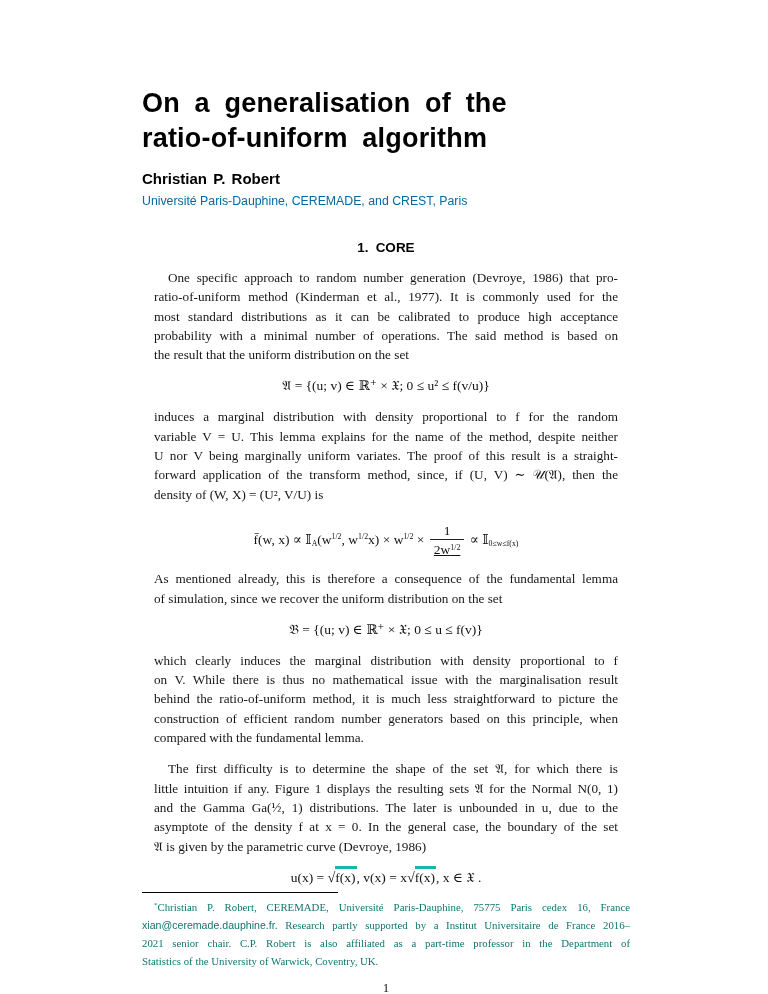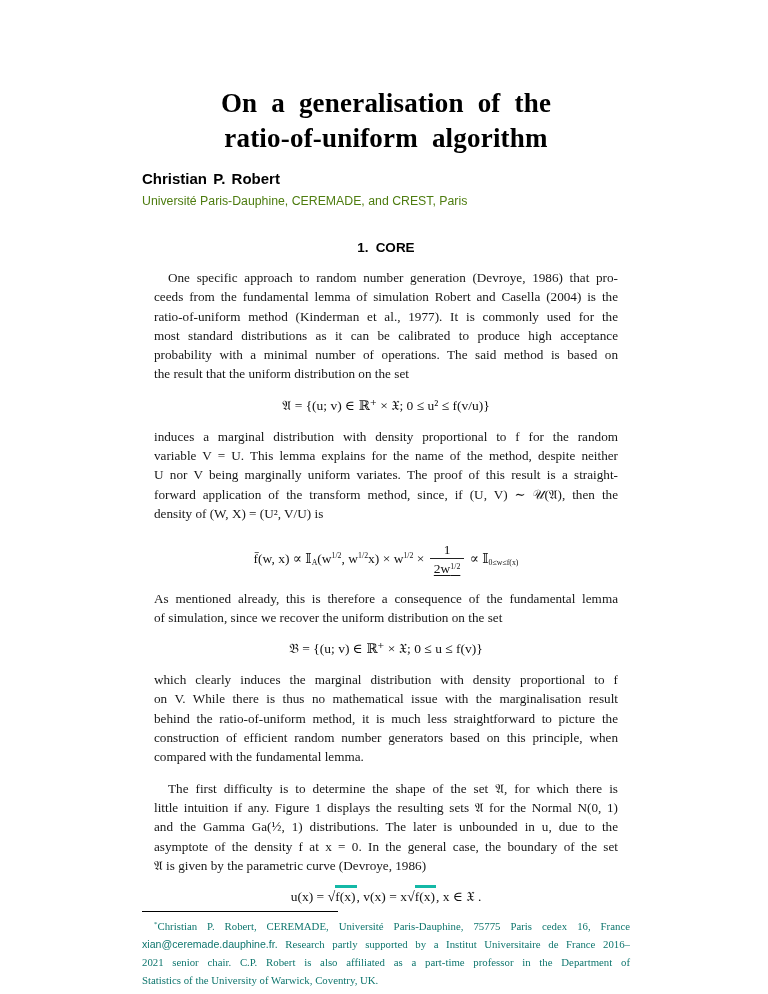--- a/index.html
+++ b/index.html
@@ -4,32 +4,32 @@
 <style>
   html, body { margin: 0; padding: 0; background: #ffffff; }
   body {
     width: 768px; height: 994px; overflow: hidden;
     color: #161616;
     font-family: "Liberation Serif", "DejaVu Serif", "DejaVu Sans", serif;
   }
   .content { padding: 86px 0 0 142px; width: 488px; }
 
   
-  .title { margin: 0 0 0 0; font-family: Liberation Serif, serif; text-align: center; }
+  .title { margin: 0 0 0 0; font-family: Liberation Sans, sans-serif; }
   .title .tl {
     display: block; font-size: 27px; line-height: 35px; font-weight: bold;
     color: #000; letter-spacing: 0.2px; word-spacing: 7px;
   }
   .author {
     margin-top: 14px; font-family: "Liberation Sans", "DejaVu Sans", sans-serif;
     font-weight: bold; font-size: 15px; line-height: 18px; color: #000; word-spacing: 2px;
   }
   .affiliation {
     margin-top: 5px; font-family: "Liberation Sans", "DejaVu Sans", sans-serif;
-    font-size: 12.3px; line-height: 16px; color: #4d7c0f;
+    font-size: 12.3px; line-height: 16px; color: #0369a1;
   }
 
   
   .section-heading {
     margin-top: 30px; text-align: center;
     font-family: "Liberation Sans", "DejaVu Sans", sans-serif;
     font-weight: bold; font-size: 13.5px; line-height: 17px; color: #000;
   }
   .section-heading .gap { display: inline-block; width: 7px; }
 
@@ -88,21 +88,20 @@
       <span class="tl">ratio-of-uniform algorithm</span>
     </h1>
 
   <div class="author">Christian P. Robert</div>
   <div class="affiliation">Université Paris-Dauphine, CEREMADE, and CREST, Paris</div>
 
   <div class="section-heading"><span>1.</span><span class="gap"></span><span>CORE</span></div>
 
   <div class="para first">
     <div class="line indent">One specific approach to random number generation (Devroye, 1986) that pro-</div>
-    <div class="line">ceeds from the fundamental lemma of simulation Robert and Casella (2004) is the</div>
     <div class="line">ratio-of-uniform method (Kinderman et al., 1977). It is commonly used for the</div>
     <div class="line">most standard distributions as it can be calibrated to produce high acceptance</div>
     <div class="line">probability with a minimal number of operations. The said method is based on</div>
     <div class="line last">the result that the uniform distribution on the set</div>
   </div>
 
   <div class="equation">𝔄 = {(u; v) ∈ ℝ⁺ × 𝔛; 0 ≤ u² ≤ f(v/u)}</div>
 
   <div class="para">
     <div class="line">induces a marginal distribution with density proportional to f for the random</div>

